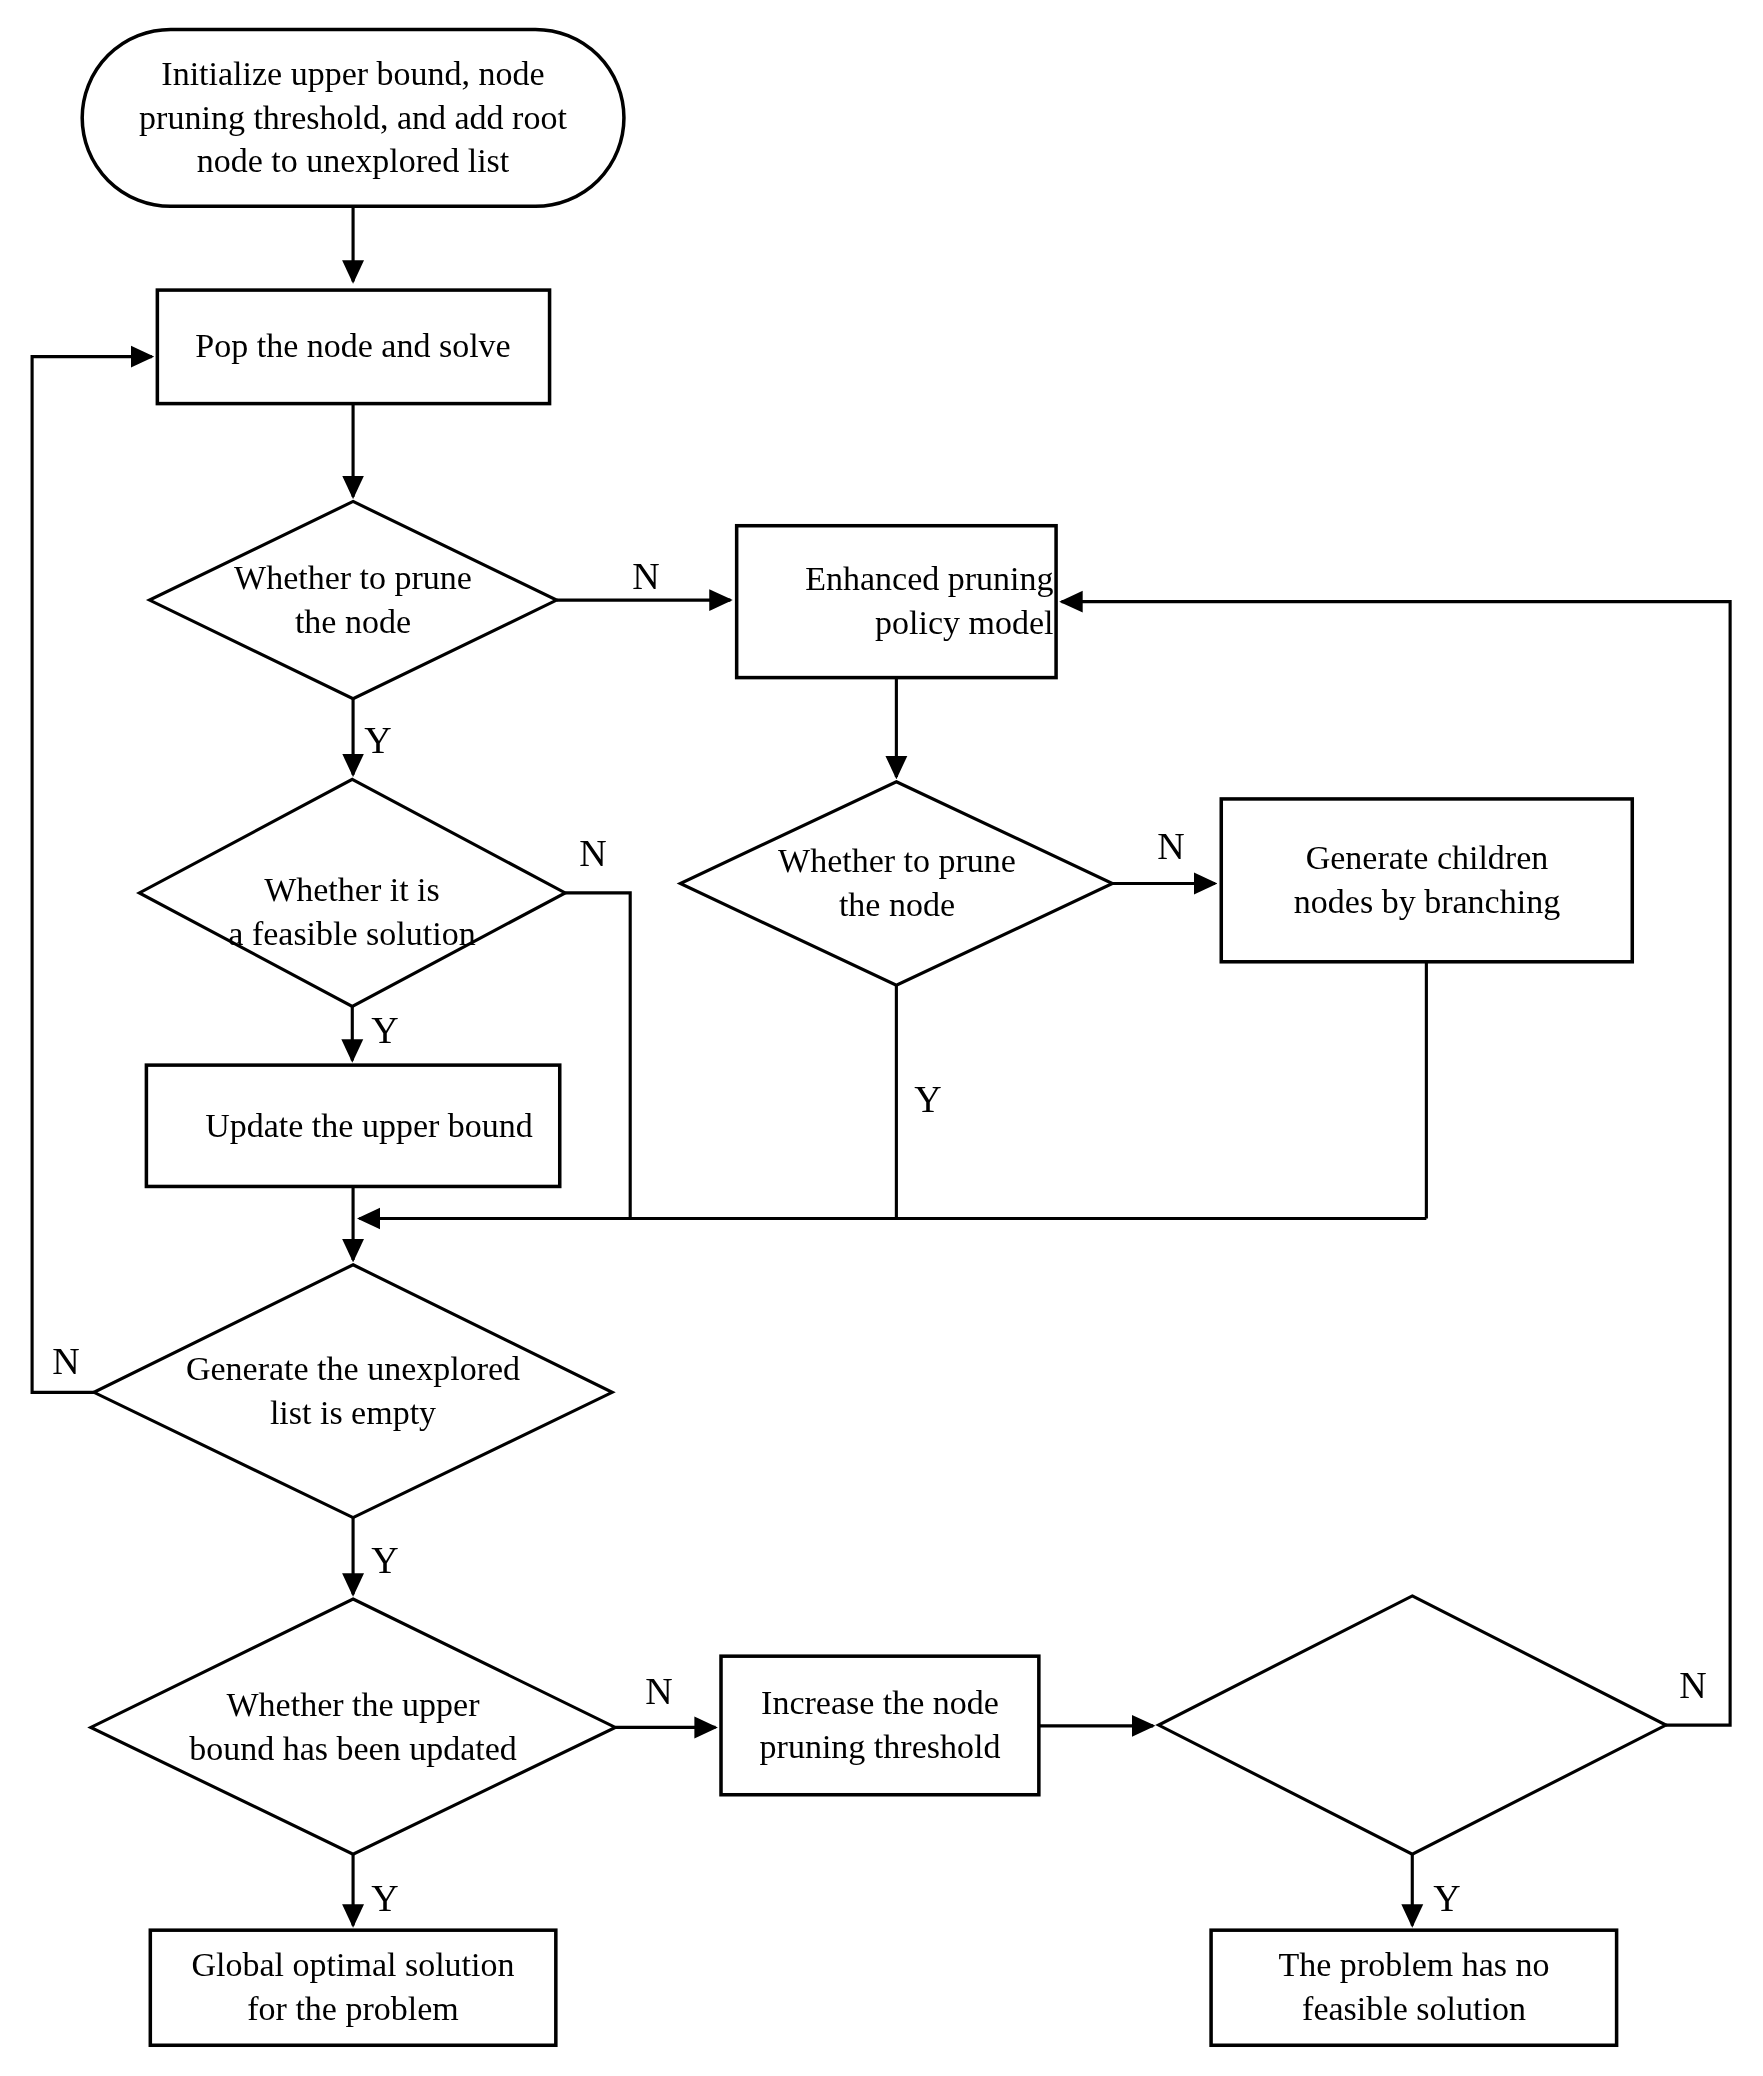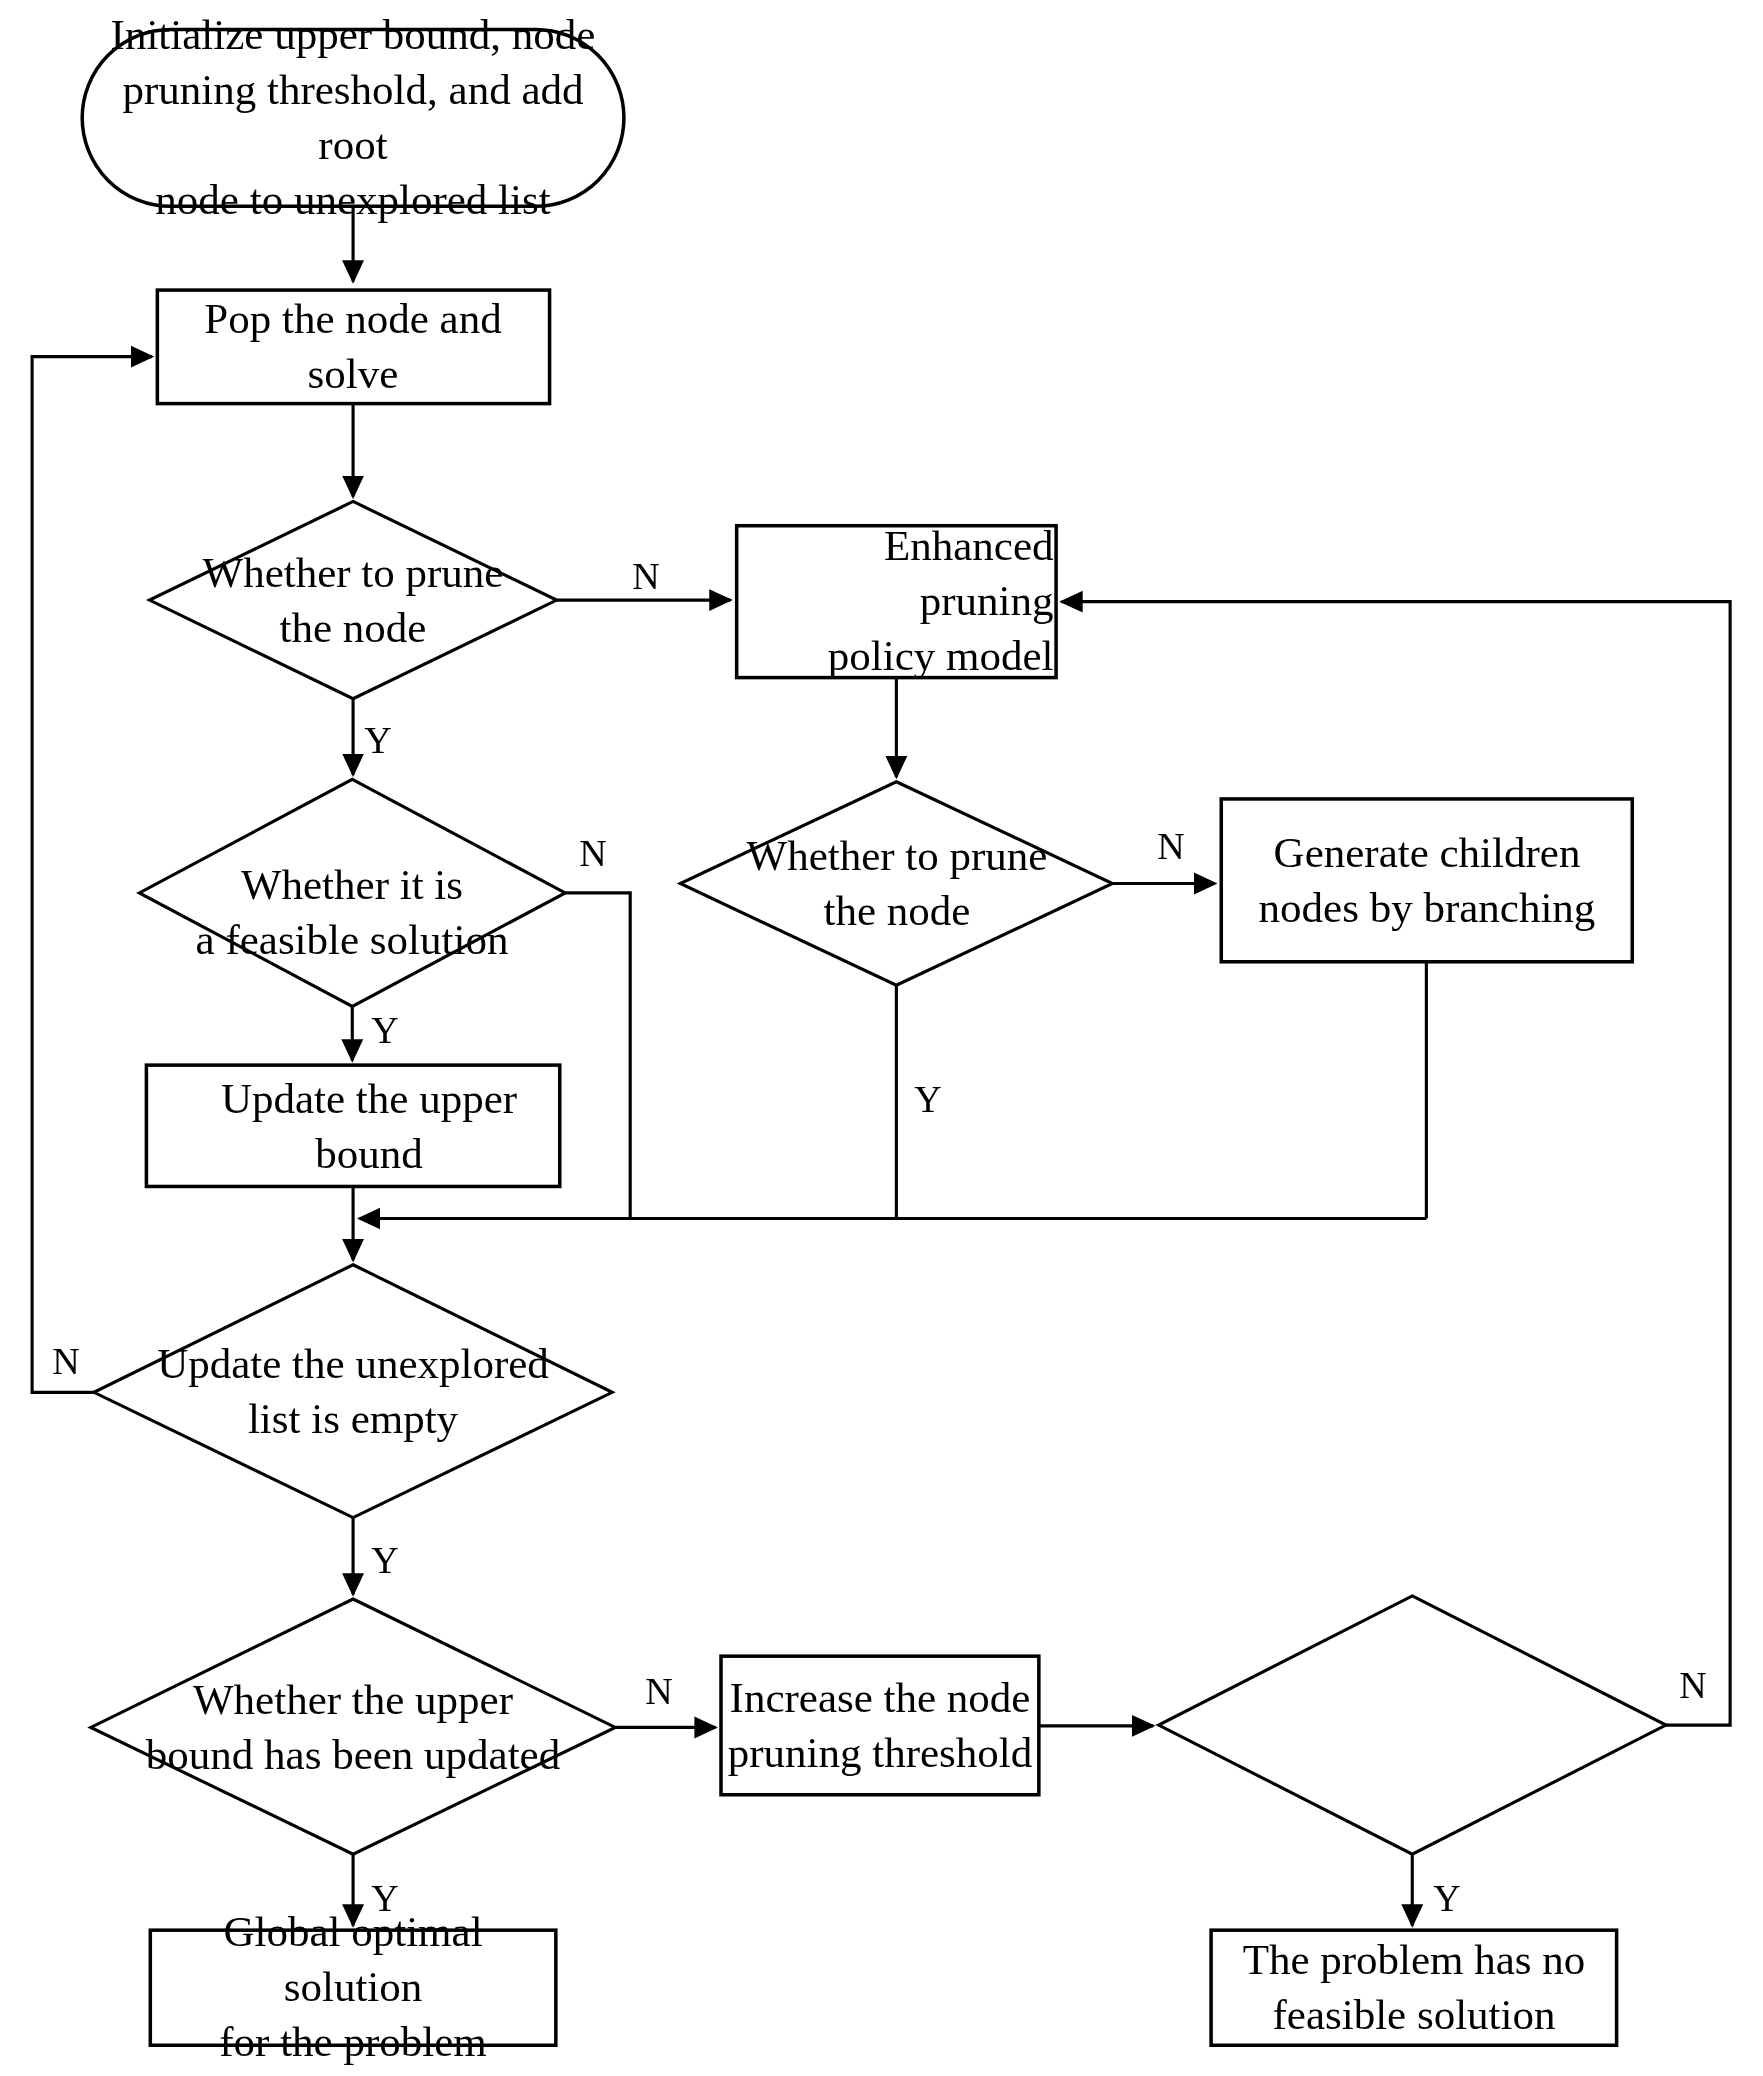--- a/index.html
+++ b/index.html
@@ -18,21 +18,21 @@
   .canvas svg.wires {
     position: absolute;
     left: 0;
     top: 0;
   }
   .node-label {
     position: absolute;
     transform: translate(-50%, -50%);
     text-align: center;
     white-space: pre-line;
-    font-size: 43px;
+    font-size: 34px;
     line-height: 1.28;
     color: #000000;
   }
   .branch-label {
     position: absolute;
     transform: translate(-50%, -50%);
     font-size: 38px;
     line-height: 1;
     color: #000000;
   }
@@ -93,21 +93,21 @@
 the node</div>
   <div class="node-label" style="left:897px; top:601px; width:313px;text-align:right;">Enhanced pruning
 policy model</div>
   <div class="node-label" style="left:352px; top:893px; width:345px;margin-top:19px;">Whether it is
 a feasible solution</div>
   <div class="node-label" style="left:353px; top:1126px; width:407px;padding-left:32px;">Update the upper bound</div>
   <div class="node-label" style="left:897px; top:883px; width:329px;">Whether to prune
 the node</div>
   <div class="node-label" style="left:1427px; top:880px; width:376px;">Generate children
 nodes by branching</div>
-  <div class="node-label" style="left:353px; top:1391px; width:415px;">Update the unexplored
+  <div class="node-label" style="left:353px; top:1391px; width:415px;">Generate the unexplored
 list is empty</div>
   <div class="node-label" style="left:353px; top:1727px; width:454px;">Whether the upper
 bound has been updated</div>
   <div class="node-label" style="left:880px; top:1725px; width:335px;">Increase the node
 pruning threshold</div>
   <div class="node-label" style="left:353px; top:1987px; width:374px;">Global optimal solution
 for the problem</div>
   <div class="node-label" style="left:1414px; top:1987px; width:407px;">The problem has no
 feasible solution</div>
 

